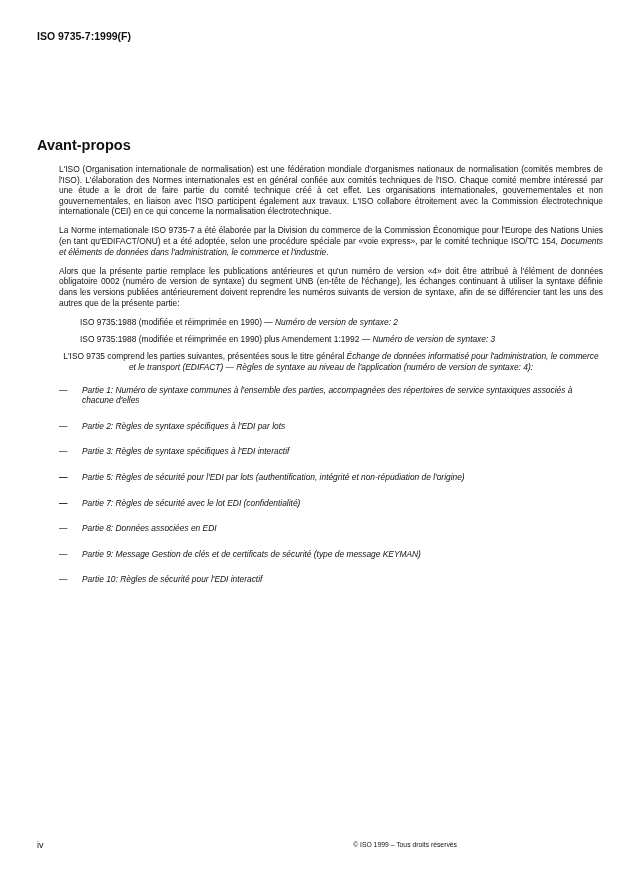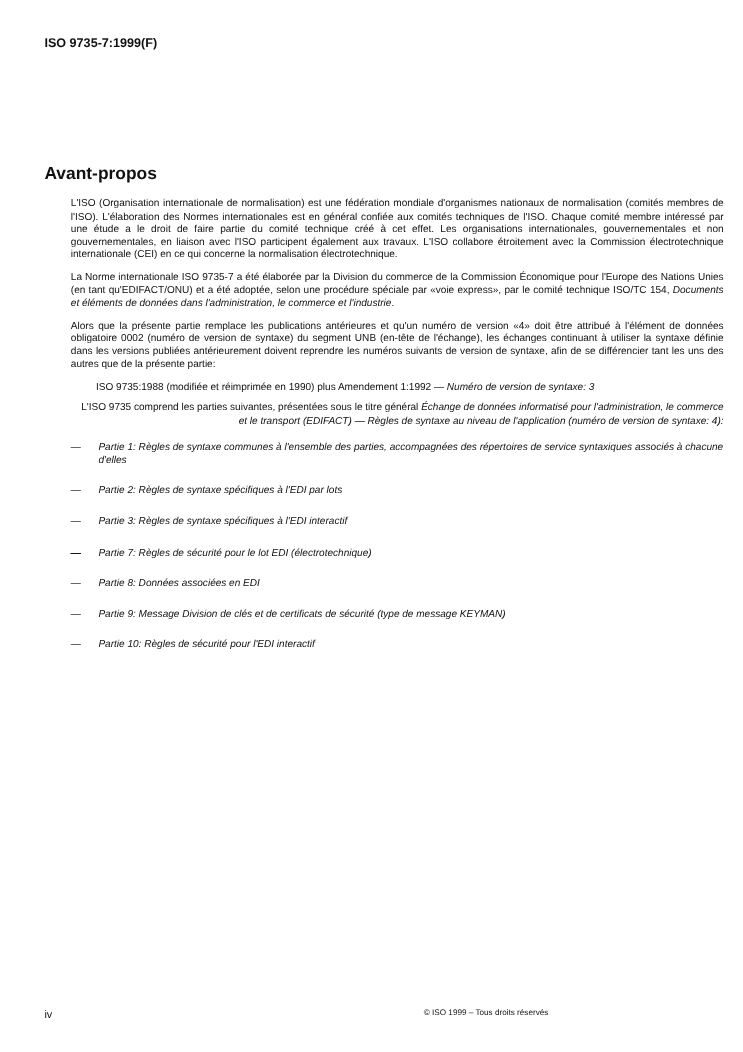--- a/index.html
+++ b/index.html
@@ -3,21 +3,21 @@
 <meta charset="utf-8">
 <style>
   html, body { margin: 0; padding: 0; background: #ffffff; }
   body { width: 619px; height: 877px; position: relative; overflow: hidden;
          font-family: "Liberation Sans", sans-serif; color: #111; }
   .page { position: absolute; left: 0; top: 0; width: 506px; height: 877px; }
   .doc-id { position: absolute; left: 37px; top: 30px; font-size: 10.5px; font-weight: bold; }
   .heading { position: absolute; left: 37px; top: 137px; font-size: 14.5px; font-weight: bold; margin: 0; }
   .body { position: absolute; left: 37px; top: 164px; width: 544px; font-size: 8.4px; line-height: 10.6px; margin-left: 22px; }
   .p { margin: 0 0 8.5px 0; text-align: justify; }
-  .p.left { text-align: right; }
+  .p.left { text-align: center; }
   .i { font-style: italic; }
   .ver-list { margin: 0 0 3px 0; padding: 0; list-style: none; }
   .ver-list li { margin: 0 0 6.8px 21px; }
   .parts { margin: 0; padding: 0; list-style: none; font-style: italic; }
   .parts li { position: relative; padding-left: 23px; margin: 0 0 15px 0; }
   .parts li .dash { position: absolute; left: 0; top: 0; font-style: normal; }
   .footer-left { position: absolute; left: 37px; top: 840px; font-size: 9px; }
   .footer-right { position: absolute; right: 49px; top: 841px; font-size: 6.8px; }
 </style>
 </head>
@@ -27,34 +27,35 @@
   <div class="doc-id">ISO 9735-7:1999(F)</div>
 
   <h1 class="heading">Avant-propos</h1>
 
   <div class="body">
     <p class="p">L'ISO (Organisation internationale de normalisation) est une fédération mondiale d'organismes nationaux de normalisation (comités membres de l'ISO). L'élaboration des Normes internationales est en général confiée aux comités techniques de l'ISO. Chaque comité membre intéressé par une étude a le droit de faire partie du comité technique créé à cet effet. Les organisations internationales, gouvernementales et non gouvernementales, en liaison avec l'ISO participent également aux travaux. L'ISO collabore étroitement avec la Commission électrotechnique internationale (CEI) en ce qui concerne la normalisation électrotechnique.</p>
     <p class="p"><span>La Norme internationale ISO 9735-7 a été élaborée par la Division du commerce de la Commission Économique pour l'Europe des Nations Unies (en tant qu'EDIFACT/ONU) et a été adoptée, selon une procédure spéciale par «voie express», par le comité technique ISO/TC 154, </span><span class="i">Documents et éléments de données dans l'administration, le commerce et l'industrie</span><span>.</span></p>
     <p class="p">Alors que la présente partie remplace les publications antérieures et qu'un numéro de version «4» doit être attribué à l'élément de données obligatoire 0002 (numéro de version de syntaxe) du segment UNB (en-tête de l'échange), les échanges continuant à utiliser la syntaxe définie dans les versions publiées antérieurement doivent reprendre les numéros suivants de version de syntaxe, afin de se différencier tant les uns des autres que de la présente partie:</p>
 
     <ul class="ver-list">
+      <li><span>ISO 9735:1988 (modifiée et réimprimée en 1990) — </span><span class="i">Numéro de version de syntaxe: 2</span></li>
       <li><span>ISO 9735:1988 (modifiée et réimprimée en 1990) plus Amendement 1:1992 — </span><span class="i">Numéro de version de syntaxe: 3</span></li>
     </ul>
 
     <p class="p left" style="margin-bottom:12px;"><span>L'ISO 9735 comprend les parties suivantes, présentées sous le titre général </span><span class="i">Échange de données informatisé pour l'administration, le commerce et le transport (EDIFACT) — Règles de syntaxe au niveau de l'application (numéro de version de syntaxe: 4)</span><span class="i">:</span></p>
 
     <ul class="parts">
-      <li><span class="dash">—</span><span>Partie 1: Règles de syntaxe communes à l'ensemble des parties, accompagnées des répertoires de service syntaxiques associés à chacune d'elles</span></li>
+      <li><span class="dash">—</span><span>Partie 1: Numéro de syntaxe communes à l'ensemble des parties, accompagnées des répertoires de service syntaxiques associés à chacune d'elles</span></li>
       <li><span class="dash">—</span><span>Partie 2: Règles de syntaxe spécifiques à l'EDI par lots</span></li>
       <li><span class="dash">—</span><span>Partie 3: Règles de syntaxe spécifiques à l'EDI interactif</span></li>
       <li><span class="dash">—</span></li>
+      <li><span class="dash">—</span><span>Partie 5: Règles de sécurité pour l'EDI par lots (authentification, intégrité et non-répudiation de l'origine)</span></li>
       <li><span class="dash">—</span></li>
-      <li><span class="dash">—</span></li>
-      <li><span class="dash">—</span><span>Partie 7: Règles de sécurité pour le lot EDI (électrotechnique)</span></li>
+      <li><span class="dash">—</span><span>Partie 7: Règles de sécurité avec le lot EDI (confidentialité)</span></li>
       <li><span class="dash">—</span><span>Partie 8: Données associées en EDI</span></li>
-      <li><span class="dash">—</span><span>Partie 9: Message Division de clés et de certificats de sécurité (type de message KEYMAN)</span></li>
+      <li><span class="dash">—</span><span>Partie 9: Message Gestion de clés et de certificats de sécurité (type de message KEYMAN)</span></li>
       <li><span class="dash">—</span><span>Partie 10: Règles de sécurité pour l'EDI interactif</span></li>
     </ul>
   </div>
 
   <div class="footer-left">iv</div>
   <div class="footer-right">© ISO 1999 – Tous droits réservés</div>
 </div>
 
 </body></html>

